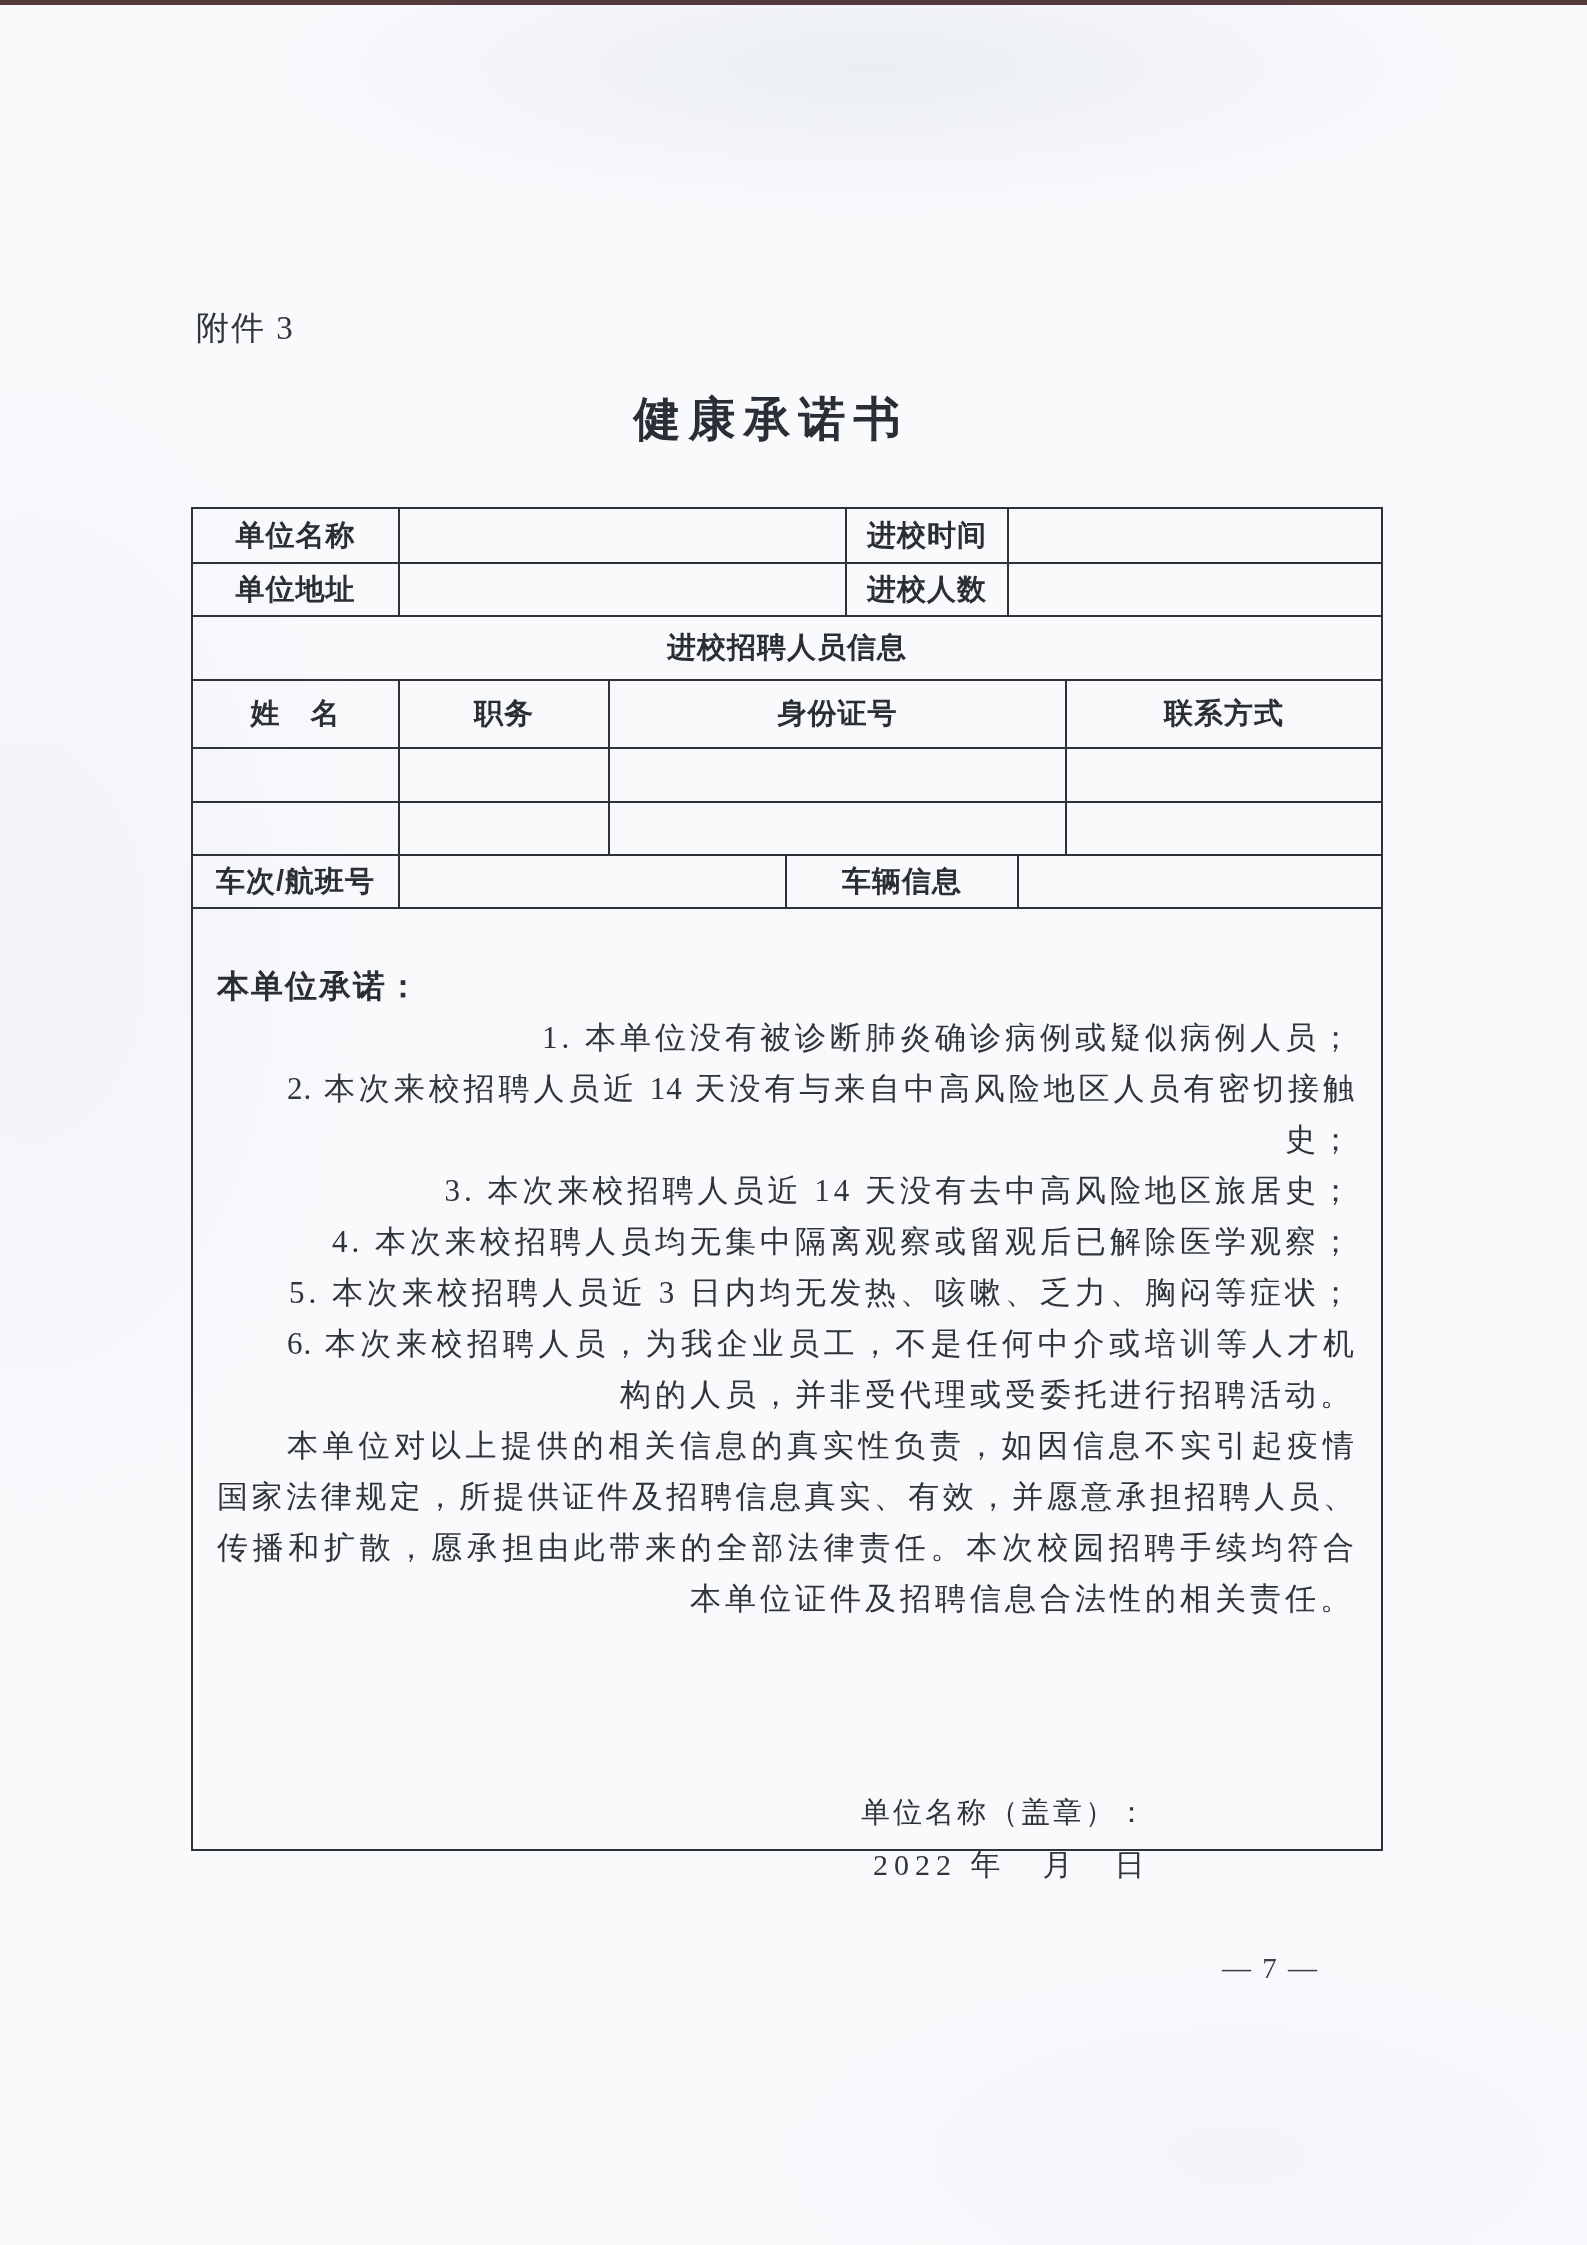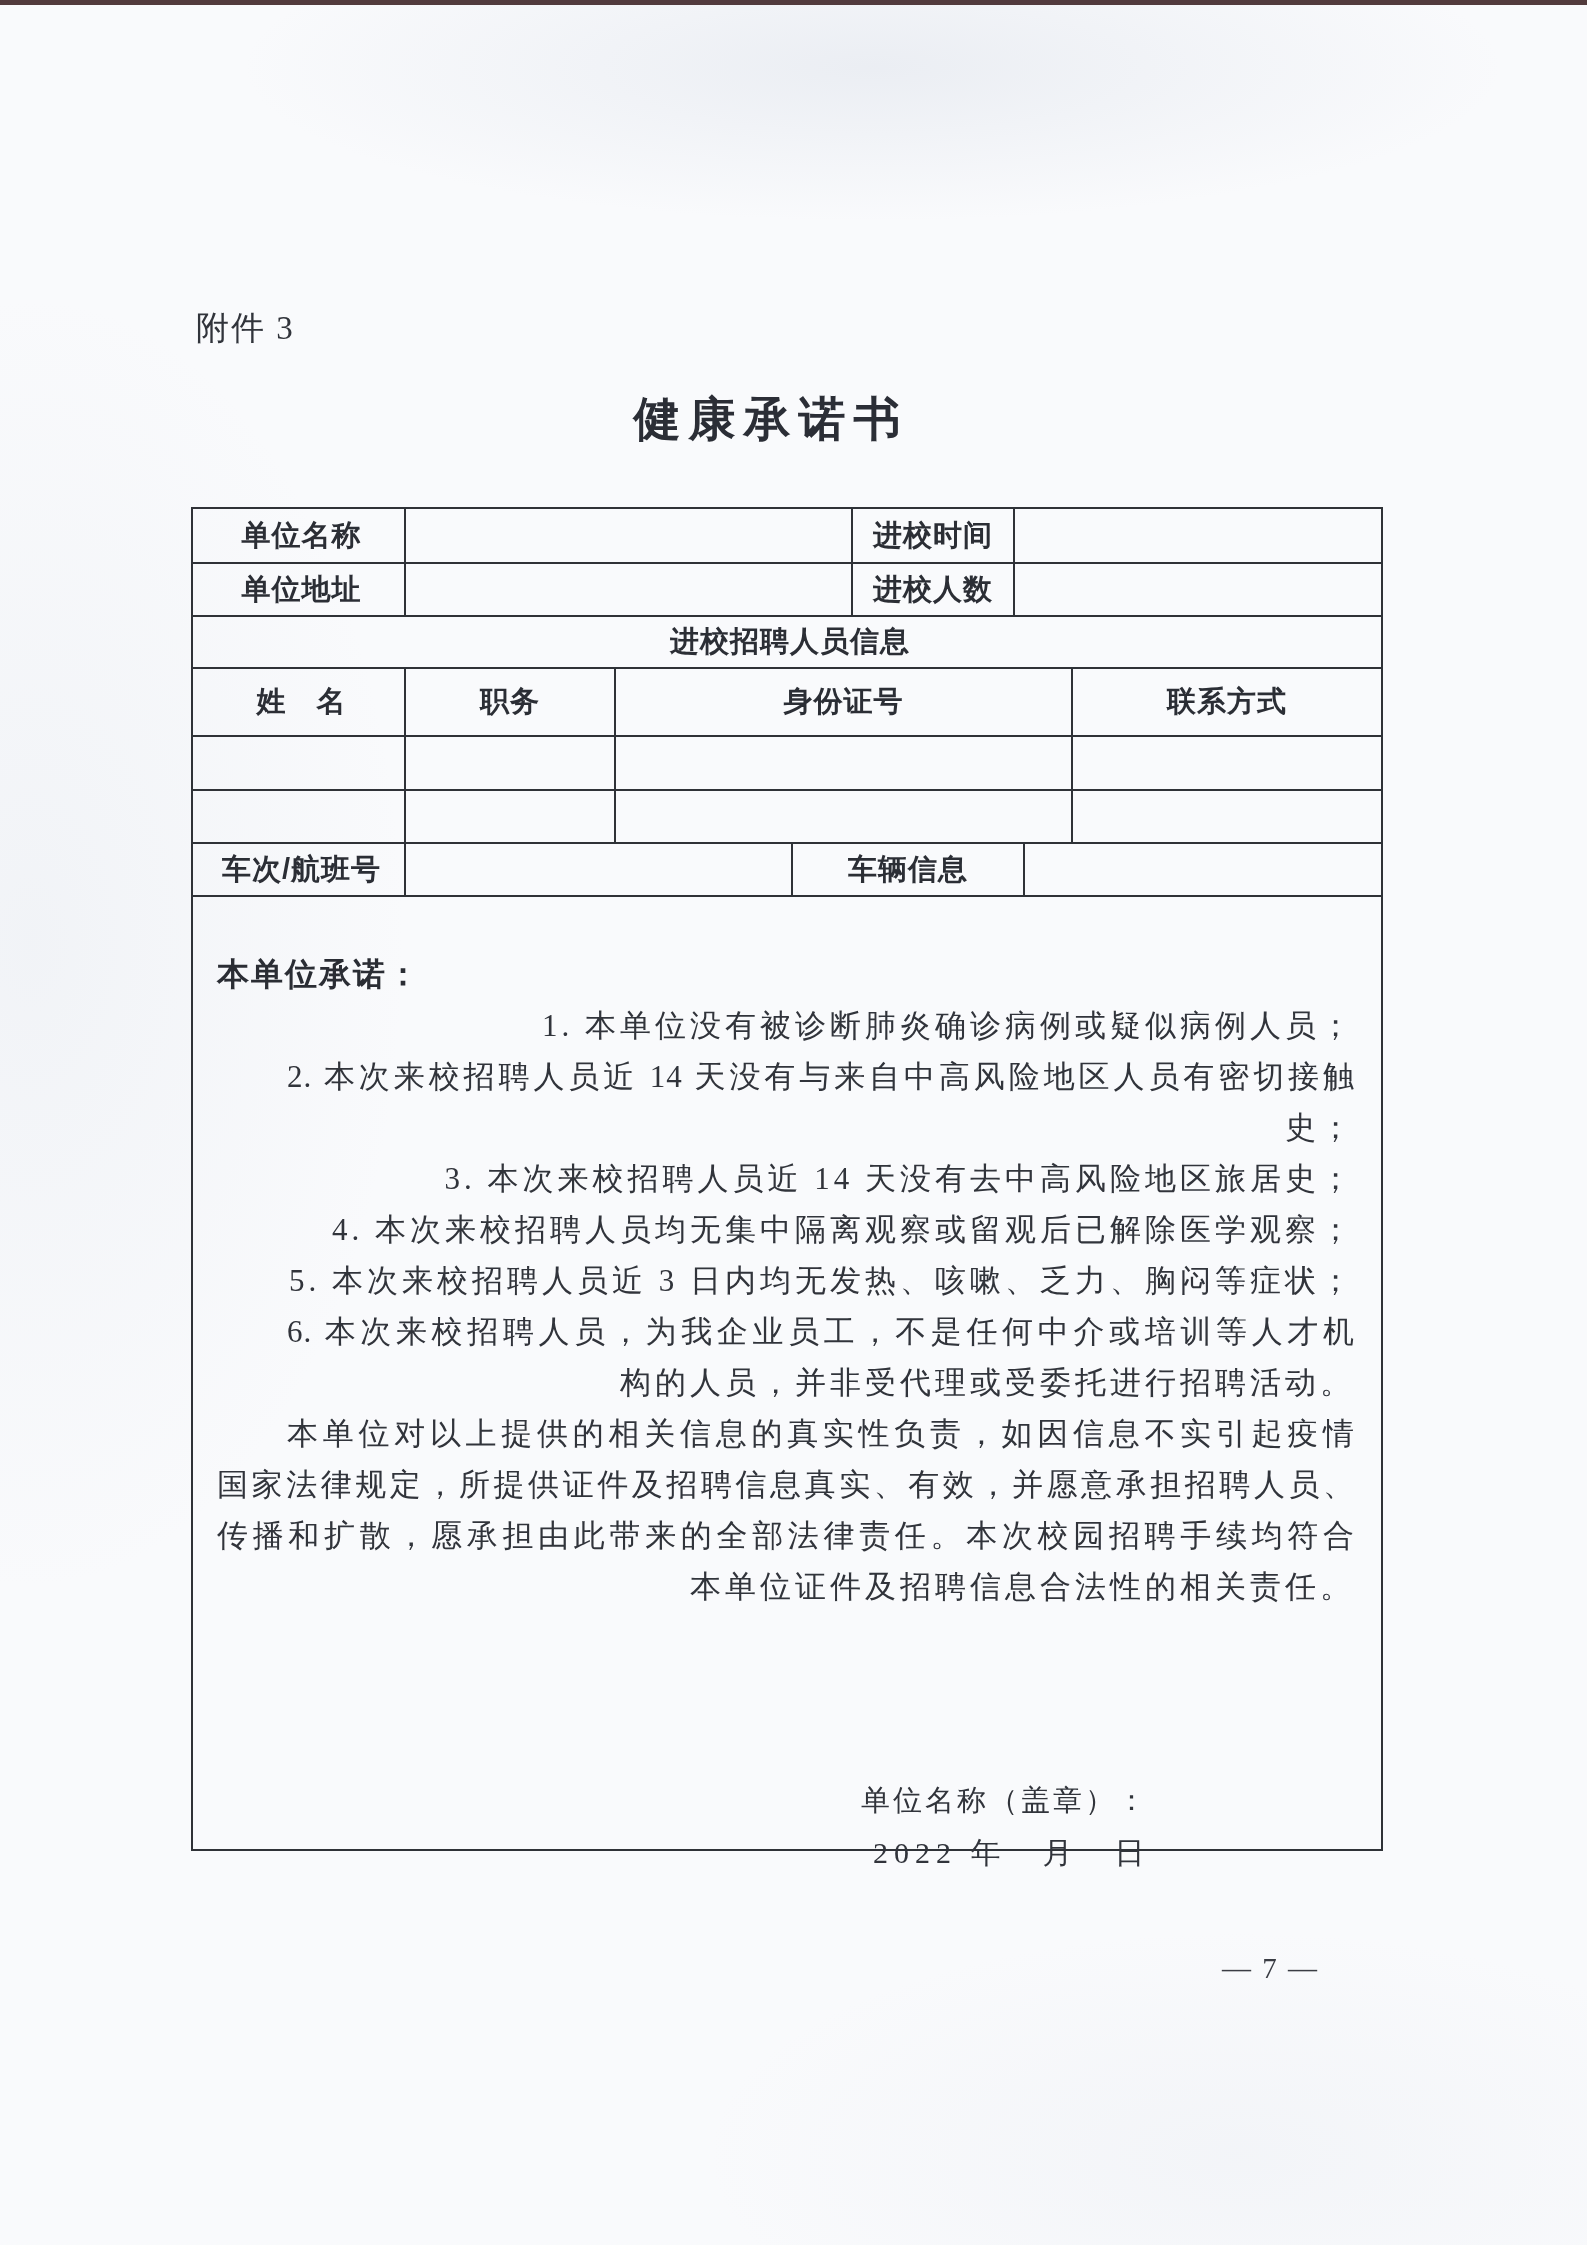--- a/index.html
+++ b/index.html
@@ -19,25 +19,25 @@
   }
   .scan-edge{position:absolute;left:0;top:0;width:100%;height:5px;background:var(--scan-edge,#3f2628);opacity:.9;}
   .attachment{position:absolute;left:196px;top:308px;font-size:33px;line-height:40px;letter-spacing:2px;}
   .title{position:absolute;left:0;top:390px;width:1542px;margin:0;text-align:center;
     font-family:"Liberation Serif", serif;font-weight:700;font-size:47px;line-height:58px;letter-spacing:8px;color:#2b2e36;}
   .tbl{
     position:absolute;left:191px;top:507px;width:1192px;height:1344px;
     box-sizing:border-box;border:2px solid var(--line,#2f3237);
     display:flex;flex-direction:column;
   }
-  .tr{display:flex;box-sizing:border-box;border-bottom:2px solid var(--line,#2f3237);padding-left:6px;}
+  .tr{display:flex;box-sizing:border-box;border-bottom:2px solid var(--line,#2f3237);}
   .td{box-sizing:border-box;border-right:2px solid var(--line,#2f3237);
       display:flex;align-items:center;justify-content:center;overflow:hidden;}
   .td.last{border-right:none;}
-  .h55{height:55px}.h53{height:53px}.h52{height:52px}.h56{height:68px}.h54{height:54px}
+  .h55{height:55px}.h53{height:53px}.h52{height:64px}.h56{height:68px}.h54{height:54px}
   .c207{width:207px}.c447{width:447px}.c175{width:162px}.c210{width:210px}
   .c457{width:457px}.c387{width:387px}.c200{width:232px}.cfill{flex:1}
   .lbl{font-family:"Liberation Sans", sans-serif;font-weight:700;font-size:29px;
        letter-spacing:1px;color:var(--label-ink,#2b2e35);white-space:nowrap;}
   .promise{position:relative;flex:1;box-sizing:border-box;padding:52px 26px 0 24px;}
   .p-head{font-family:Liberation Sans, sans-serif;font-weight:700;font-size:32px;
           line-height:51px;letter-spacing:2px;color:#2a2d34;}
   .pl{font-family:"Liberation Serif", serif;font-size:31px;line-height:51px;
       letter-spacing:4px;white-space:nowrap;color:var(--ink,#31343b);text-align:right;}
   .ind{text-indent:70px;}

